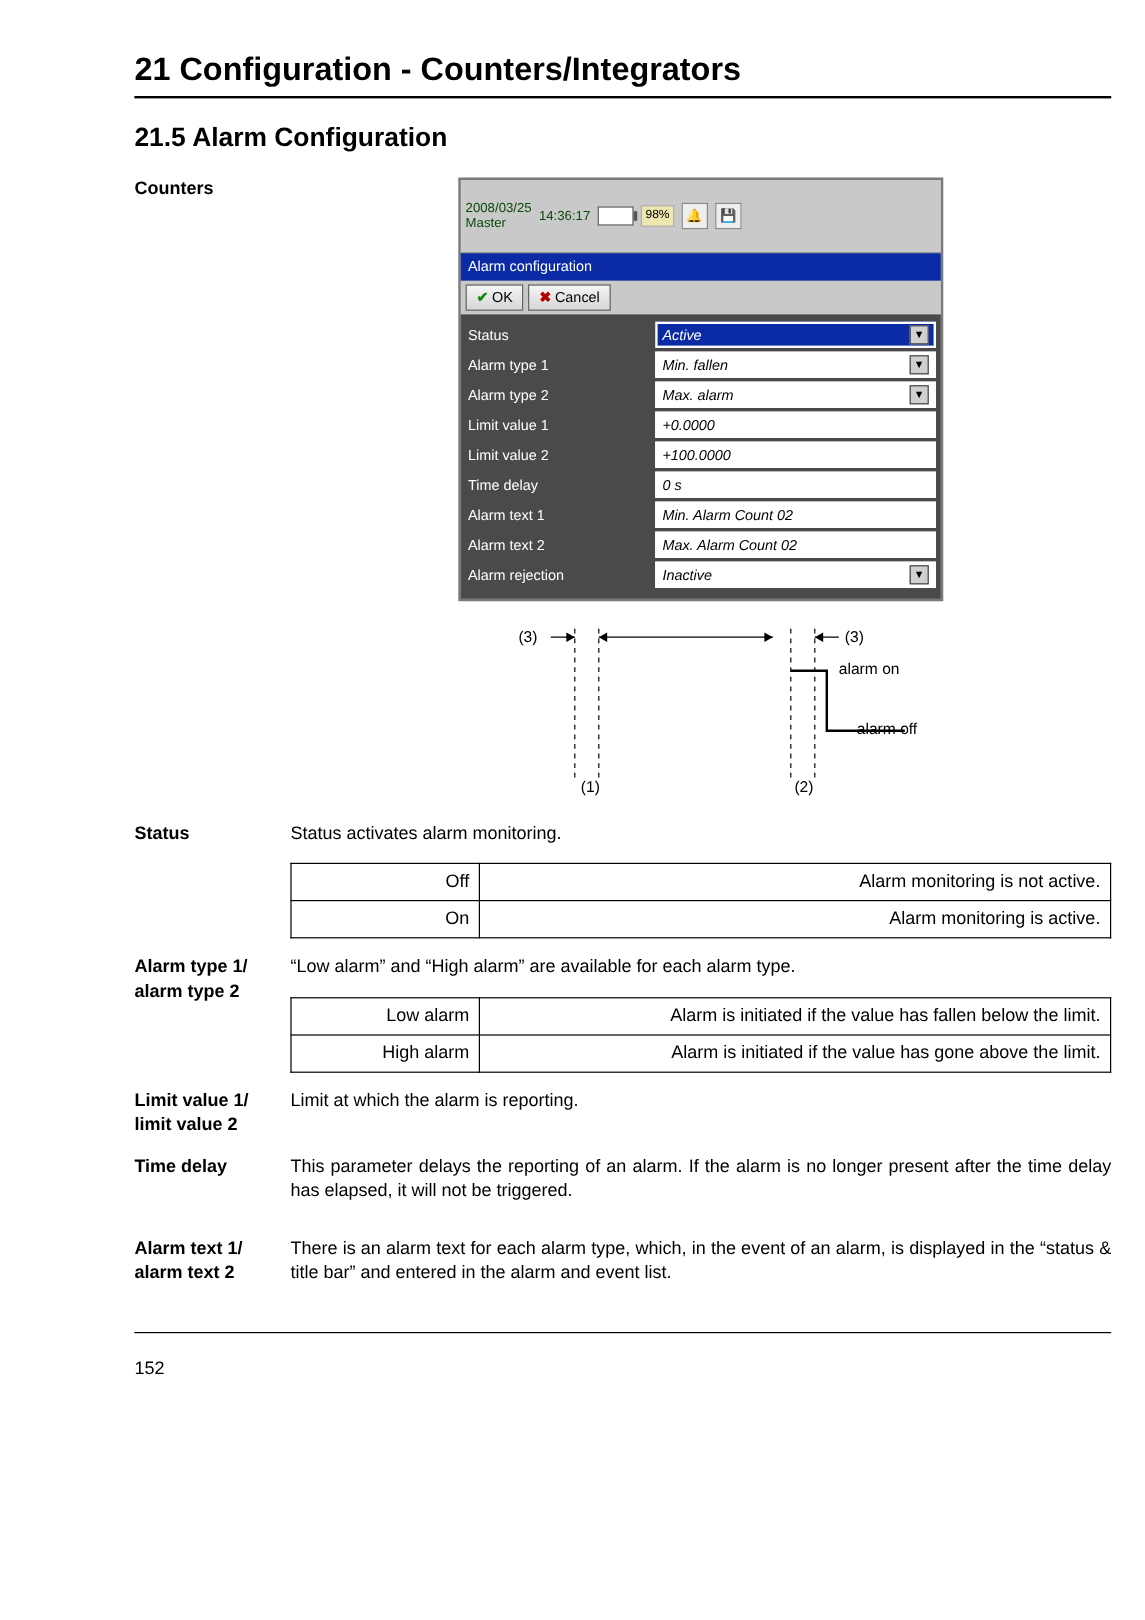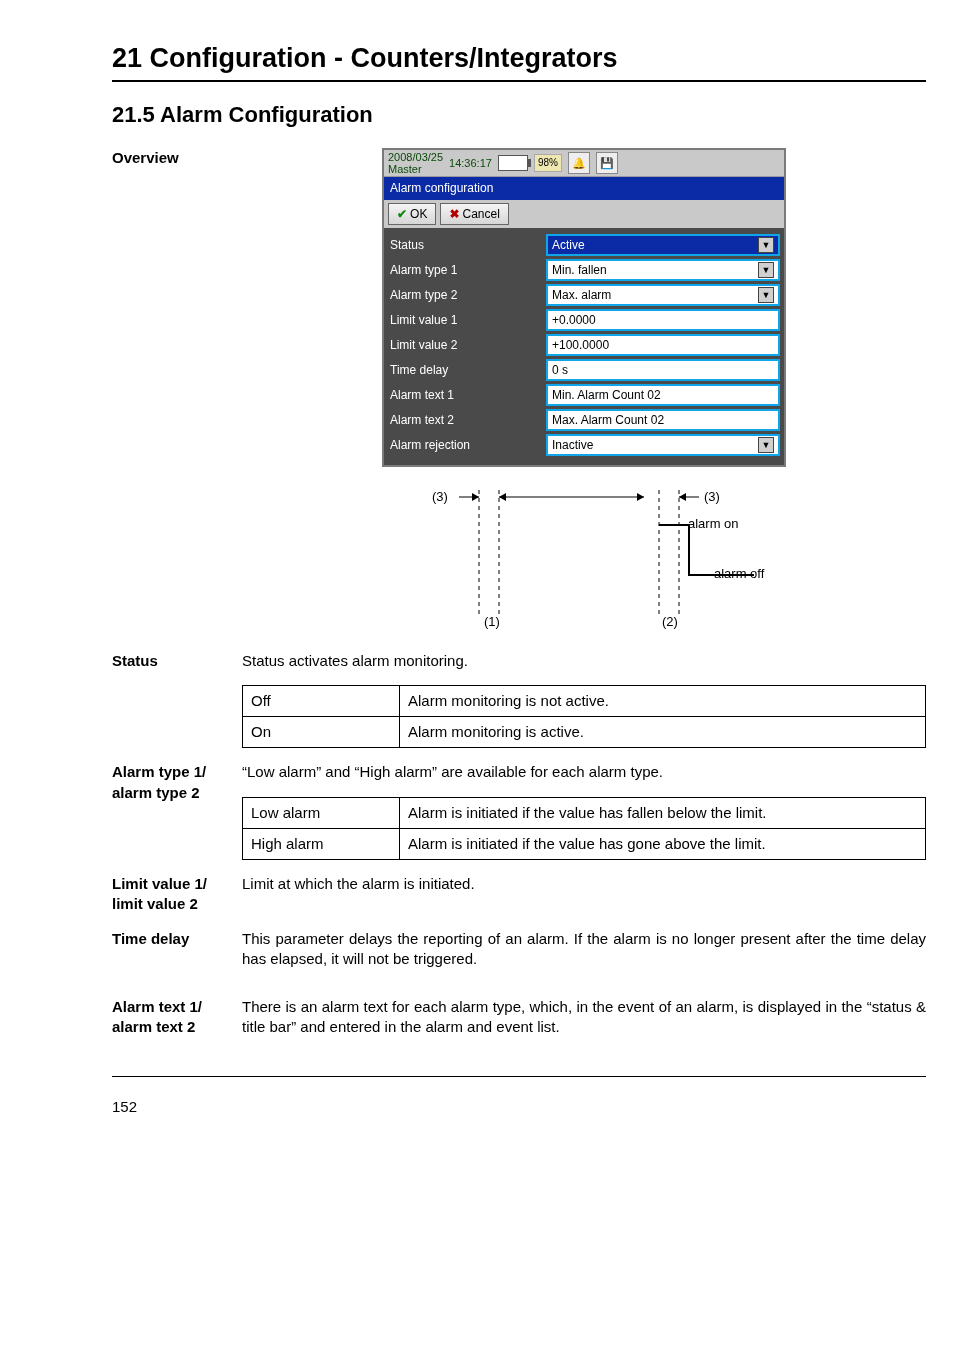--- a/index.html
+++ b/index.html
@@ -60,21 +60,21 @@
     margin: 0 auto 18px auto;
     border: 2px solid #7a7a7a;
     background: #c9c9c9;
     font-family: Verdana, Arial, sans-serif;
     font-size: 12px;
   }
   .shot-top {
     display: flex;
     align-items: center;
     background: #c9c9c9;
-    padding: 1px 4px;
+    padding: 18px 4px;
     border-bottom: 1px solid #999;
     gap: 6px;
   }
   .shot-top .dt {
     color: #0a4a0a;
     font-size: 11px;
     line-height: 1.1;
   }
   .shot-top .batt {
     width: 28px; height: 14px; border:1px solid #555; position:relative; background:#fff
@@ -118,26 +118,26 @@
     margin-bottom: 3px;
   }
   .frow .fl {
     width: 150px;
     color: #fff;
     font-size: 12px;
   }
   .inpbox {
     flex: 1;
     height: 18px;
-    border: 2px solid #0ea5e9;
+    border: 2px solid #ffffff;
     background: #fff;
     color: #000;
     padding: 0 4px;
     font-size: 12px;
-    display:flex;align-items:center;justify-content:space-between;
+    display:flex;align-items:center;justify-content:space-between;font-style:italic;
   }
   .inpbox.sel { background: #0b2aa5; color:#fff; }
   .inpbox .dd { width:14px;height:14px;border:1px solid #444;background:#d0d0d0;display:flex;align-items:center;justify-content:center;font-size:9px;color:#000}
 
   
   .diagram {
     width: 400px;
     height: 150px;
     margin: 4px auto 2px auto;
     position: relative;
@@ -145,20 +145,21 @@
   .diag-caption {
     width: 400px;
     margin: 0 auto 16px auto;
     font-size: 14px;
   }
 
   
   table.gtab {
     border-collapse: collapse;
     width: 100%;
+    text-align: right;
   }
   table.gtab td {
     border: 1px solid #000;
     padding: 5px 8px;
     font-size: 15px;
     vertical-align: top;
   }
   table.gtab td:first-child { width: 140px; }
 
   .para { margin: 0 0 14px 0; }
@@ -173,21 +174,21 @@
 </style>
 </head>
 <body>
 
 <div class="page">
   <h1 class="chapter">21 Configuration - Counters/Integrators</h1>
   <hr class="rule">
   <h2 class="section">21.5   Alarm Configuration</h2>
 
   <div class="row">
-    <div class="side label-col">Overview</div>
+    <div class="side label-col">Counters</div>
     <div class="body">
       <div class="shot">
         <div class="shot-top">
           <div class="dt">
             <div>2008/03/25</div>
             <div>Master</div>
           </div>
           <div class="dt">14:36:17</div>
           <div class="batt"></div>
           <div class="pct">98%</div>
@@ -281,21 +282,21 @@
           <line x1="115" y1="12" x2="260" y2="12" stroke="#000"></line>
           <polygon points="115,12 122,8 122,16" fill="#000"></polygon>
           <polygon points="260,12 253,8 253,16" fill="#000"></polygon>
           <line x1="295" y1="12" x2="315" y2="12" stroke="#000"></line>
           <polygon points="295,12 302,8 302,16" fill="#000"></polygon>
 
           <polyline points="275,40 305,40 305,90 370,90" fill="none" stroke="#000" stroke-width="2"></polyline>
         </svg>
         <div style="position:absolute;left:48px;top:3px;font-size:13px">(3)</div>
         <div style="position:absolute;left:320px;top:3px;font-size:13px">(3)</div>
-        <div style="position:absolute;left:304px;top:30px;font-size:13px">alarm on</div>
+        <div style="position:absolute;left:315px;top:30px;font-size:13px">alarm on</div>
         <div style="position:absolute;left:330px;top:80px;font-size:13px">alarm off</div>
         <div style="position:absolute;left:100px;top:128px;font-size:13px">(1)</div>
         <div style="position:absolute;left:278px;top:128px;font-size:13px">(2)</div>
       </div>
     </div>
   </div>
 
   <div class="row">
     <div class="side">Status</div>
     <div class="body">
@@ -336,21 +337,21 @@
         </table>
     </div>
   </div>
 
   <div class="row">
     <div class="side">
       <div>Limit value 1/</div>
       <div class="side-sub">limit value 2</div>
     </div>
     <div class="body">
-      <p class="para">Limit at which the alarm is initiated.</p>
+      <p class="para">Limit at which the alarm is reporting.</p>
     </div>
   </div>
 
   <div class="row">
     <div class="side">Time delay</div>
     <div class="body">
       <p class="para justify">This parameter delays the reporting of an alarm. If the alarm is no longer present after the time delay has elapsed, it will not be triggered.</p>
     </div>
   </div>
 

